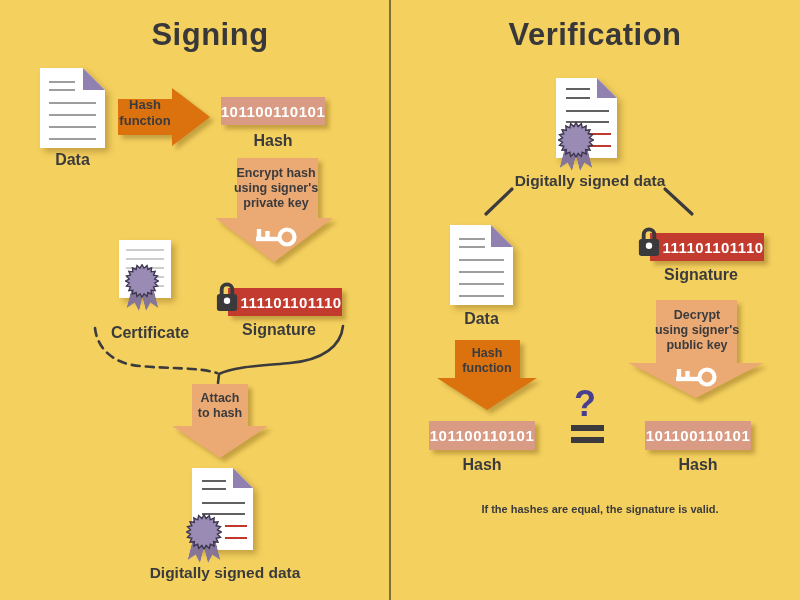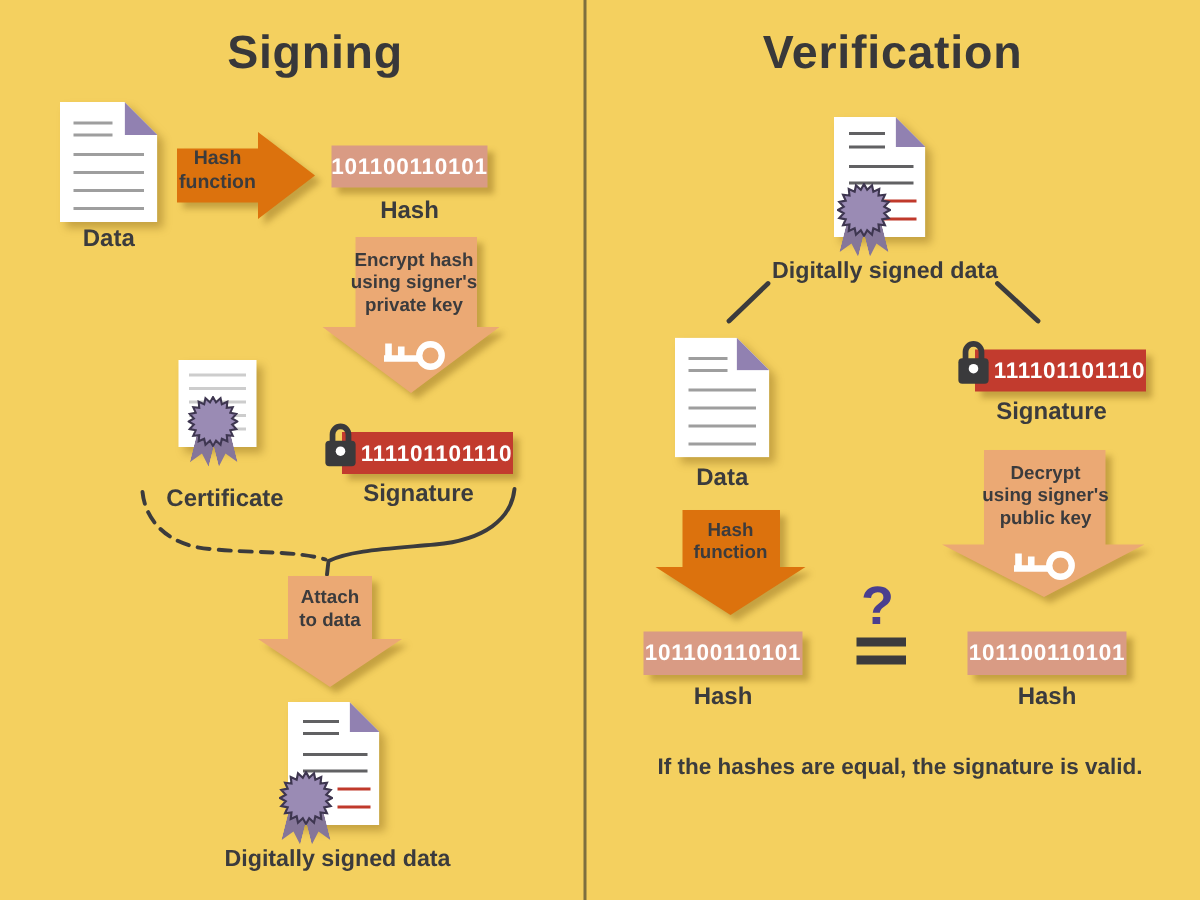--- a/index.html
+++ b/index.html
@@ -57,21 +57,21 @@
   .arrow-svg{position:absolute;overflow:visible;filter:drop-shadow(4px 4px 2px rgba(110,75,10,.35));}
   .arrow-label{
     position:absolute;text-align:center;font-weight:700;font-size:12.5px;
     line-height:1.2;color:#3B3B3D;white-space:pre-line;
   }
   .icon-svg{position:absolute;overflow:visible;}
 
   .qmark{position:absolute;font-weight:700;font-size:36px;color:#4A3F8F;text-align:center;}
   .eqbar{position:absolute;width:33px;height:6px;background:#3B3B3D;}
   .footer{
-    position:absolute;text-align:center;font-weight:700;font-size:15px;color:#3B3B3D;
+    position:absolute;text-align:center;font-weight:700;font-size:11px;color:#3B3B3D;
   }
 </style>
 </head>
 <body>
 
 <div class="canvas">
 
   <div>
     <div class="title" style="left:60px;top:17px;width:300px;">Signing</div>
 
@@ -138,21 +138,21 @@
 
     <svg class="icon-svg" style="left:85px;top:318px;" width="265" height="70" viewBox="0 0 265 70">
       <path d="M10,10 C12,30 28,46 55,48 C85,51 112,49 132,55" fill="none" stroke="#3B3B3D" stroke-width="2.6" stroke-dasharray="8 6" stroke-linecap="round"></path>
       <path d="M258,8 C256,28 238,42 205,45 C172,48 148,49 134,56 L133,65" fill="none" stroke="#3B3B3D" stroke-width="2.6" stroke-linecap="round"></path>
     </svg>
 
     <svg class="arrow-svg" style="left:170px;top:384px;" width="100" height="76">
       <polygon points="22,0 78,0 78,42 98,42 50,74 2,42 22,42" fill="#EBA974"></polygon>
     </svg>
     <div class="arrow-label" style="left:193px;top:391px;width:54px;">Attach
-to data</div>
+to hash</div>
 
     <div class="doc folded" style="--fold:20px;left:192px;top:468px;width:61px;height:82px;">
       <div class="doc-inner">
         <i class="ln dark" style="top:12px;width:24px;left:10px;"></i>
         <i class="ln dark" style="top:20px;width:24px;left:10px;"></i>
         <i class="ln dark" style="top:34px;width:43px;left:10px;"></i>
         <i class="ln dark" style="top:45px;width:43px;left:10px;"></i>
         <i class="ln red" style="top:57px;width:22px;left:33px;"></i>
         <i class="ln red" style="top:69px;width:22px;left:33px;"></i>
       </div>

